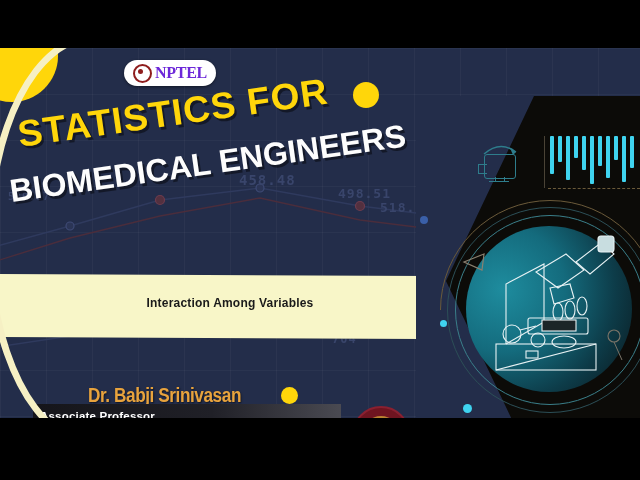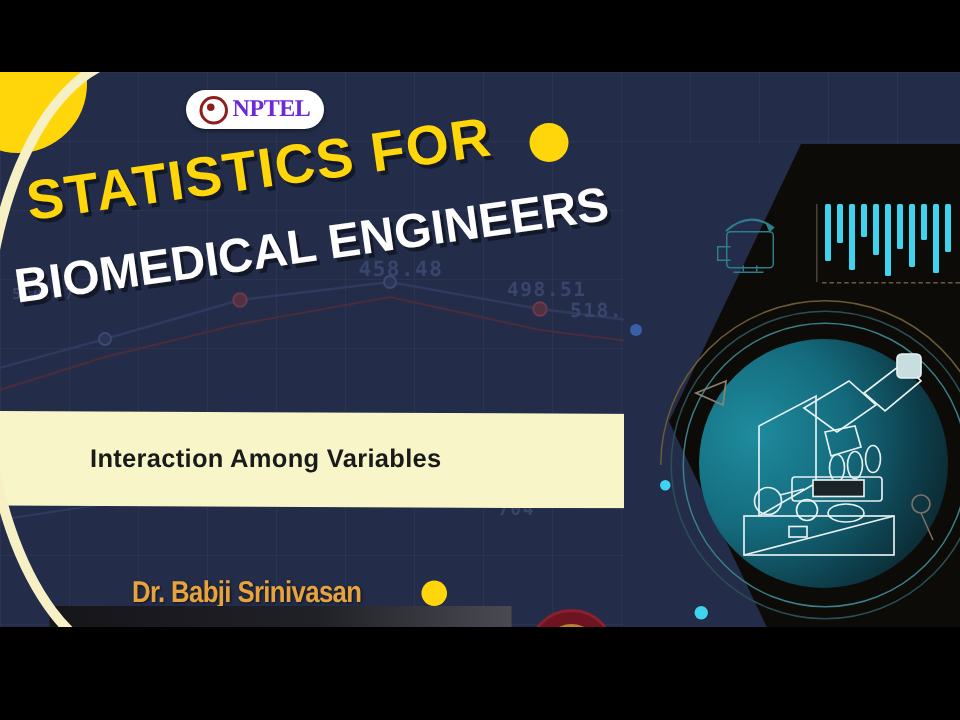--- a/index.html
+++ b/index.html
@@ -36,21 +36,21 @@
          font-size:32px;font-weight:800;color:#fdfdfd;letter-spacing:0px;
          transform:rotate(-8deg);transform-origin:left center;
          text-shadow:2px 3px 0 rgba(0,0,0,.45);white-space:nowrap;}
 
   
   .band{position:absolute;left:0;top:226px;width:430px;height:65px;
         background:#f8f6c8;
         clip-path:polygon(0 0,430px 2px,422px 65px,0 63px);
         box-shadow:0 2px 6px rgba(0,0,0,.35);}
   .band-txt{position:absolute;left:60px;top:248px;width:340px;
-            font-size:17px;font-weight:700;color:#1a1a1a;letter-spacing:.2px;}
+            font-size:12px;font-weight:700;color:#1a1a1a;letter-spacing:.2px;text-align:center;}
 
   
   .pname{position:absolute;left:88px;top:336px;
          font-size:20px;font-weight:700;color:#e8a33d;letter-spacing:-.5px;
          transform:scaleX(.86);transform-origin:left center;white-space:nowrap;
          text-shadow:1px 1px 2px rgba(0,0,0,.6);}
   .pdot{position:absolute;left:281px;top:339px;width:17px;height:17px;
         border-radius:50%;background:#ffd60a;}
   .pbox{position:absolute;left:33px;top:356px;width:308px;height:62px;
         background:linear-gradient(90deg,#15151a 0%,#202027 58%,#4a4a52 100%);}
@@ -152,20 +152,21 @@
 
     <div class="t-stats">STATISTICS FOR</div>
     <div class="t-bio">BIOMEDICAL ENGINEERS</div>
 
     <div class="band"></div>
     <div class="band-txt">Interaction Among Variables</div>
 
     <div class="pname">Dr. Babji Srinivasan</div>
     <div class="pdot"></div>
     <div class="pbox"></div>
+    <div class="ptitle">Associate Professor,</div>
 
     <div class="seal">
       <div class="seal-in">
         
         
       </div>
     </div>
 
     <div class="rpanel">
       <div class="rpanel-mask"></div>

